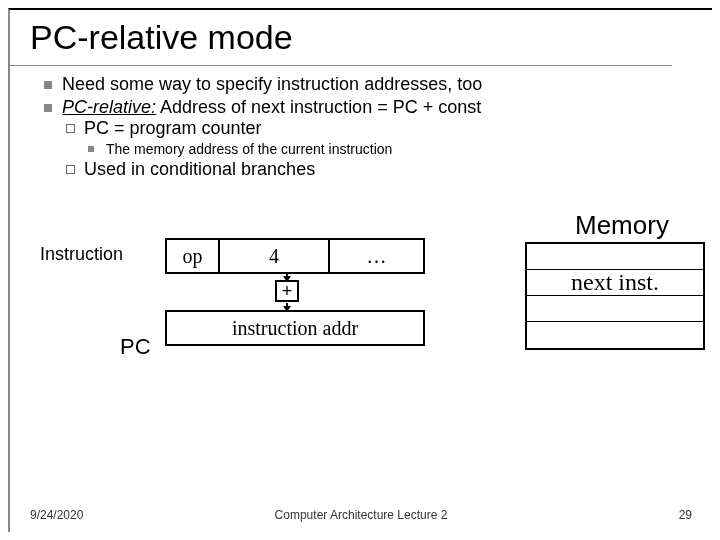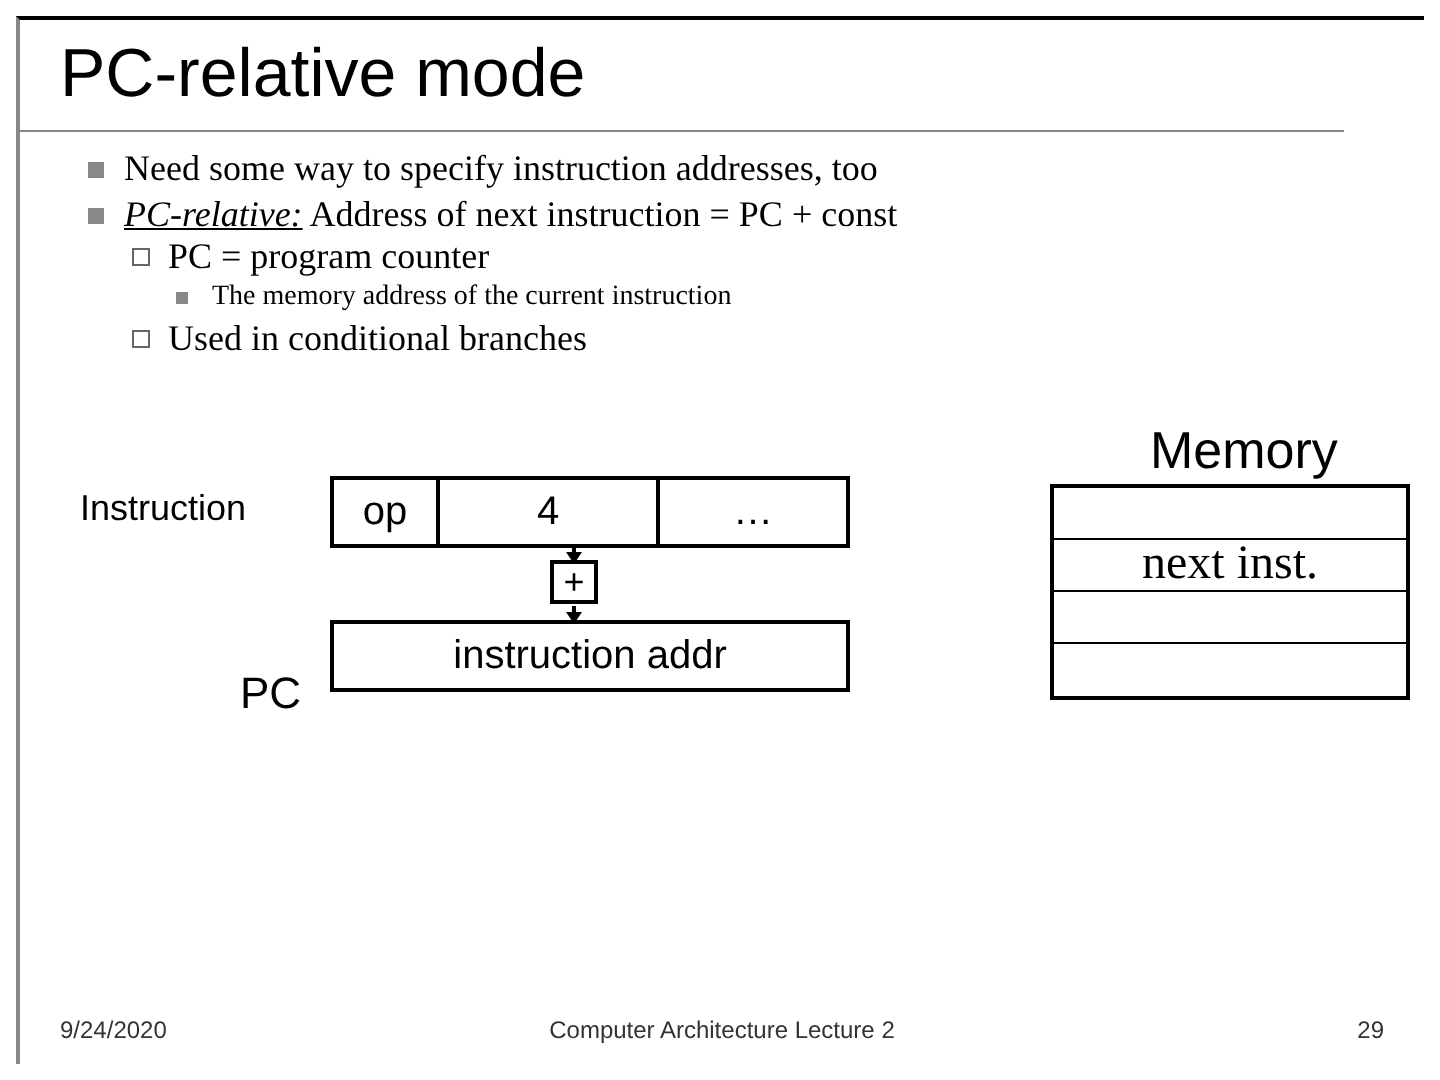--- a/index.html
+++ b/index.html
@@ -23,21 +23,21 @@
     font-weight: normal;
     padding: 8px 0 8px 20px;
     border-bottom: 1px solid #888;
     margin-right: 40px;
   }
   .content {
     padding: 8px 20px 0 30px;
     font-size: 18px;
   }
   ul { list-style: none; }
-  .lvl1 > li { padding-left: 22px; position: relative; margin-bottom: 2px; font-family: Liberation Serif, serif; }
+  .lvl1 > li { padding-left: 22px; position: relative; margin-bottom: 2px; }
   .lvl1 > li::before {
     content: ""; position: absolute; left: 4px; top: 7px;
     width: 8px; height: 8px; background: #888;
   }
   .lvl2 > li { padding-left: 22px; position: relative; margin-bottom: 2px; }
   .lvl2 > li::before {
     content: ""; position: absolute; left: 4px; top: 6px;
     width: 7px; height: 7px; border: 1px solid #666; background: #fff;
   }
   .lvl3 > li { padding-left: 22px; position: relative; font-size: 14px; margin: 2px 0; }
@@ -54,20 +54,21 @@
   .label-instruction {
     position: absolute; left: 0; top: 24px; font-size: 18px; text-align: right;
   }
   .instr-row {
     position: absolute; left: 125px; top: 18px; display: flex;
   }
   .box {
     border: 2px solid #000; height: 36px;
     display: flex; align-items: center; justify-content: center;
     font-size: 20px;
+    font-family: Liberation Serif, serif;
   }
   .box-op { width: 55px; }
   .box-4  { width: 110px; border-left: none; }
   .box-dots { width: 95px; border-left: none; }
   .plus {
     position: absolute; left: 235px; top: 60px;
     width: 24px; height: 22px; border: 2px solid #000;
     display: flex; align-items: center; justify-content: center;
     font-size: 18px;
   }

